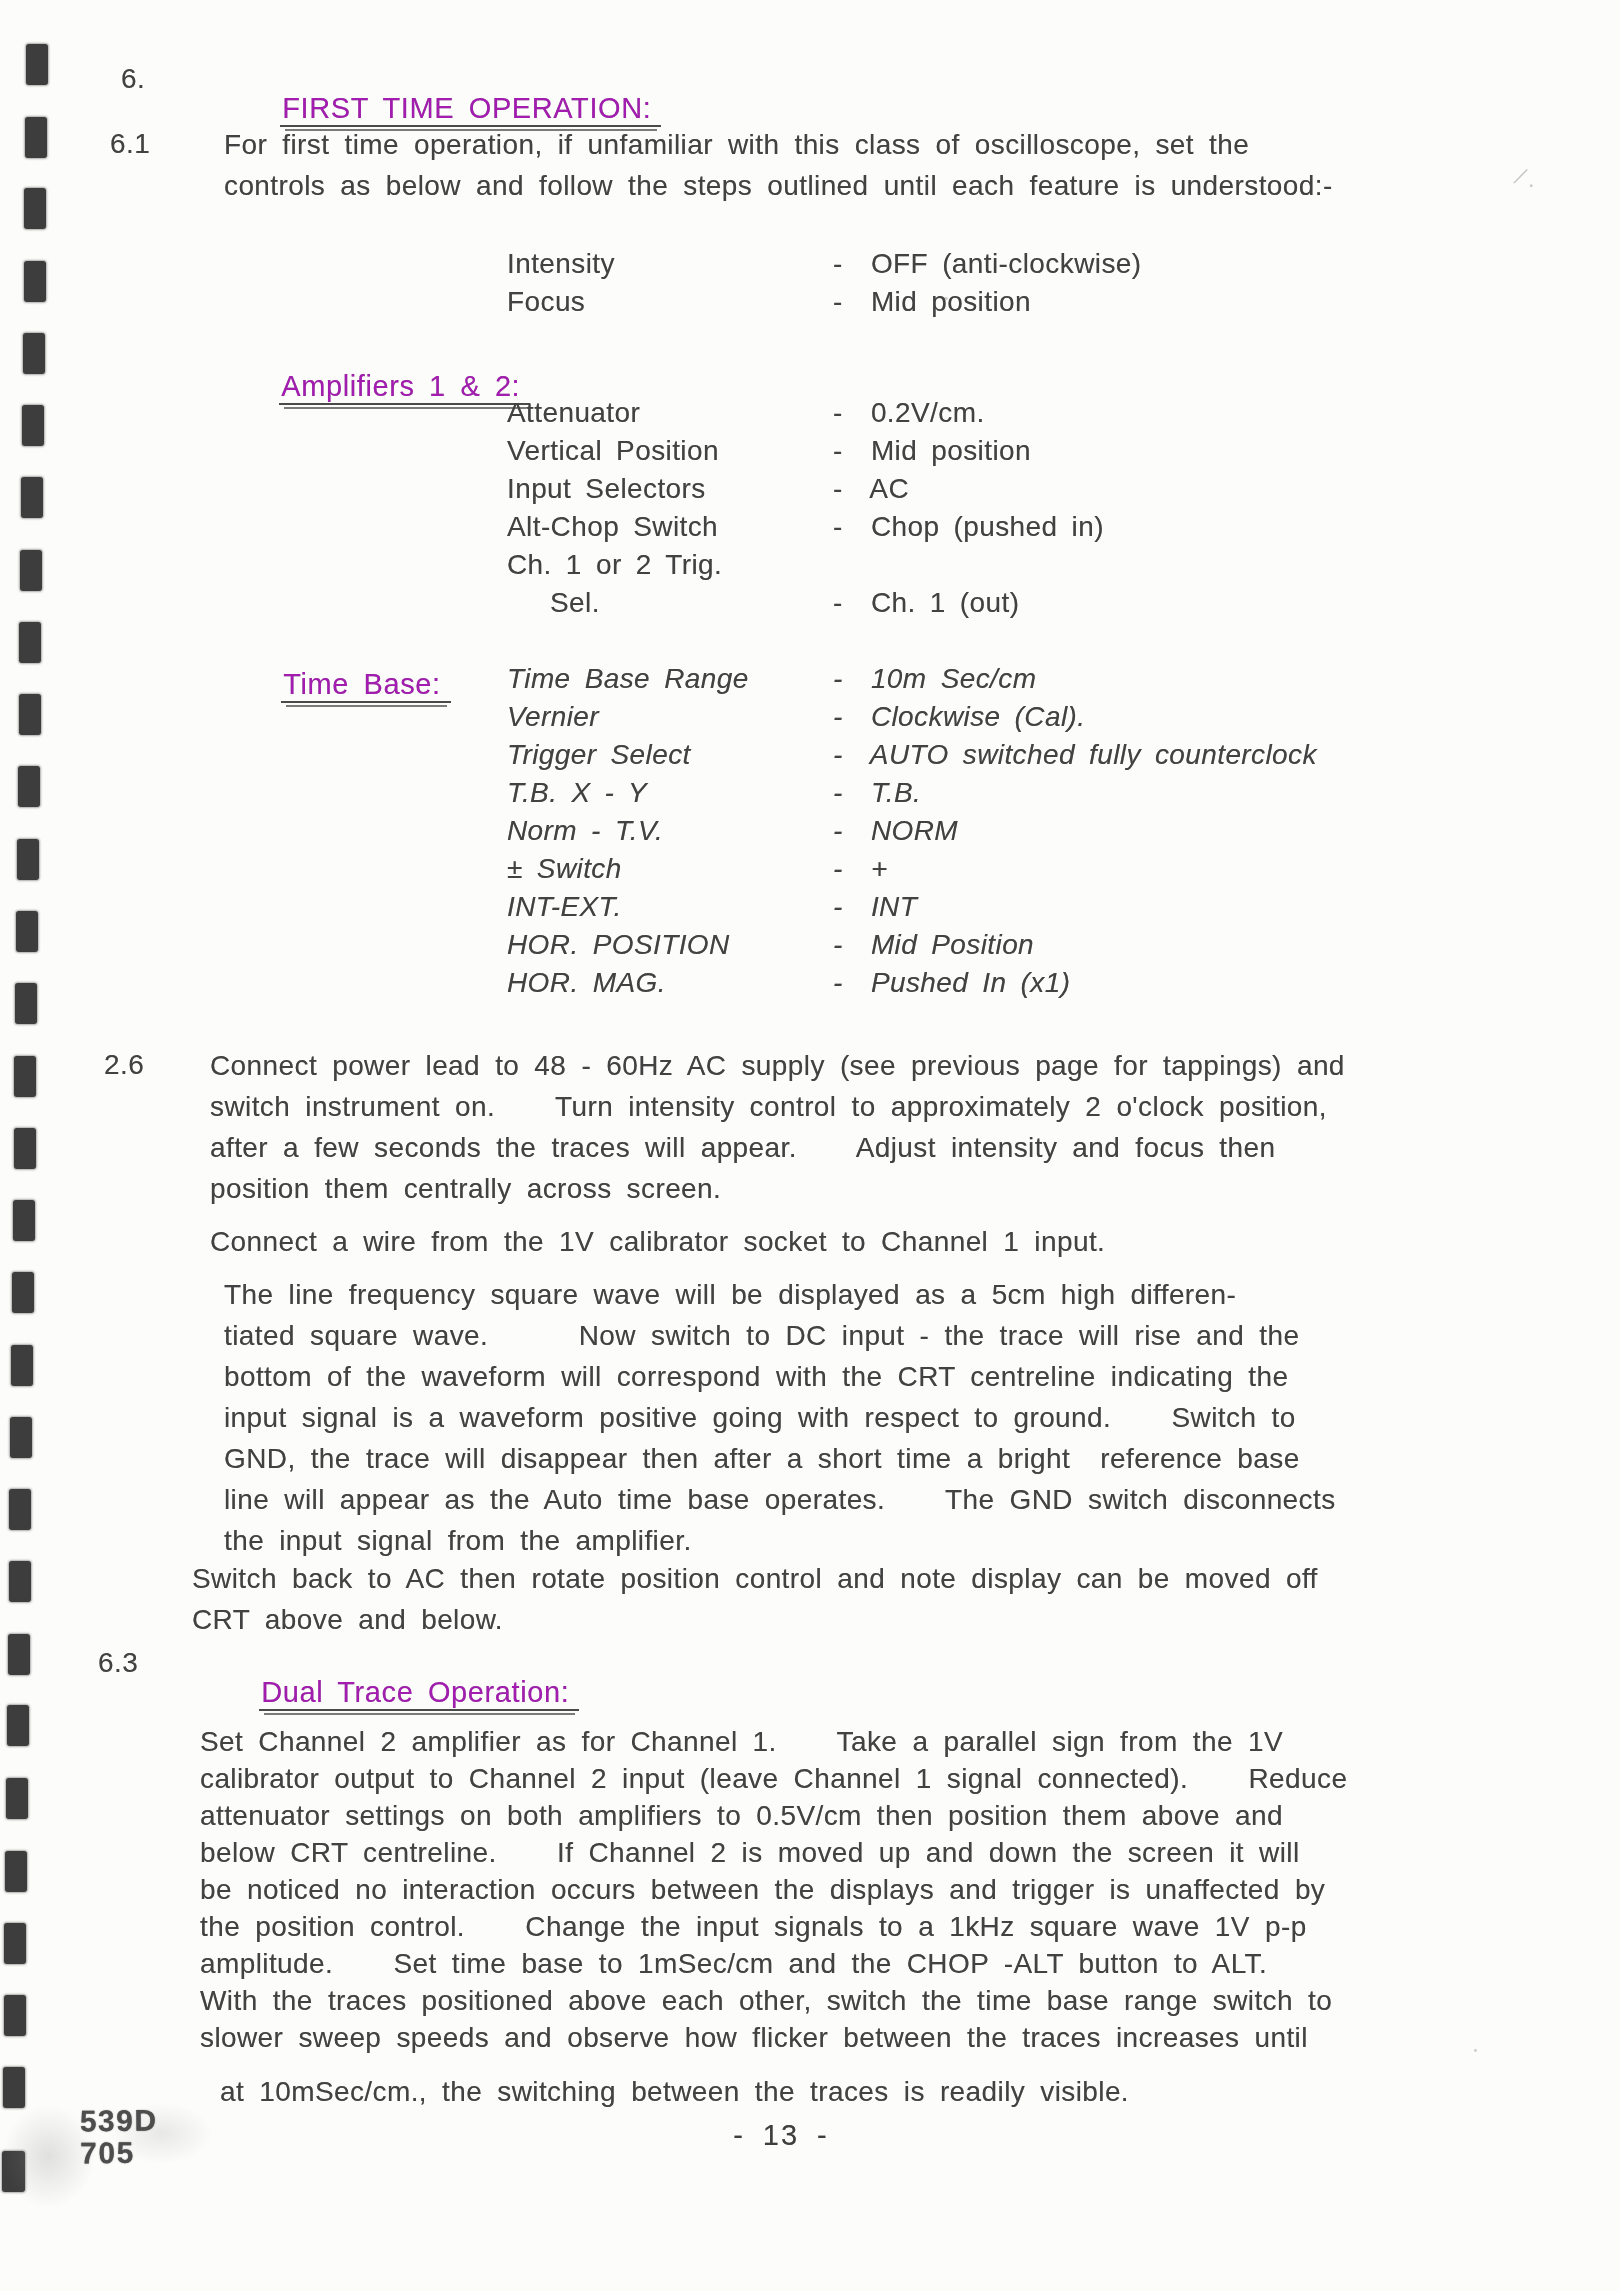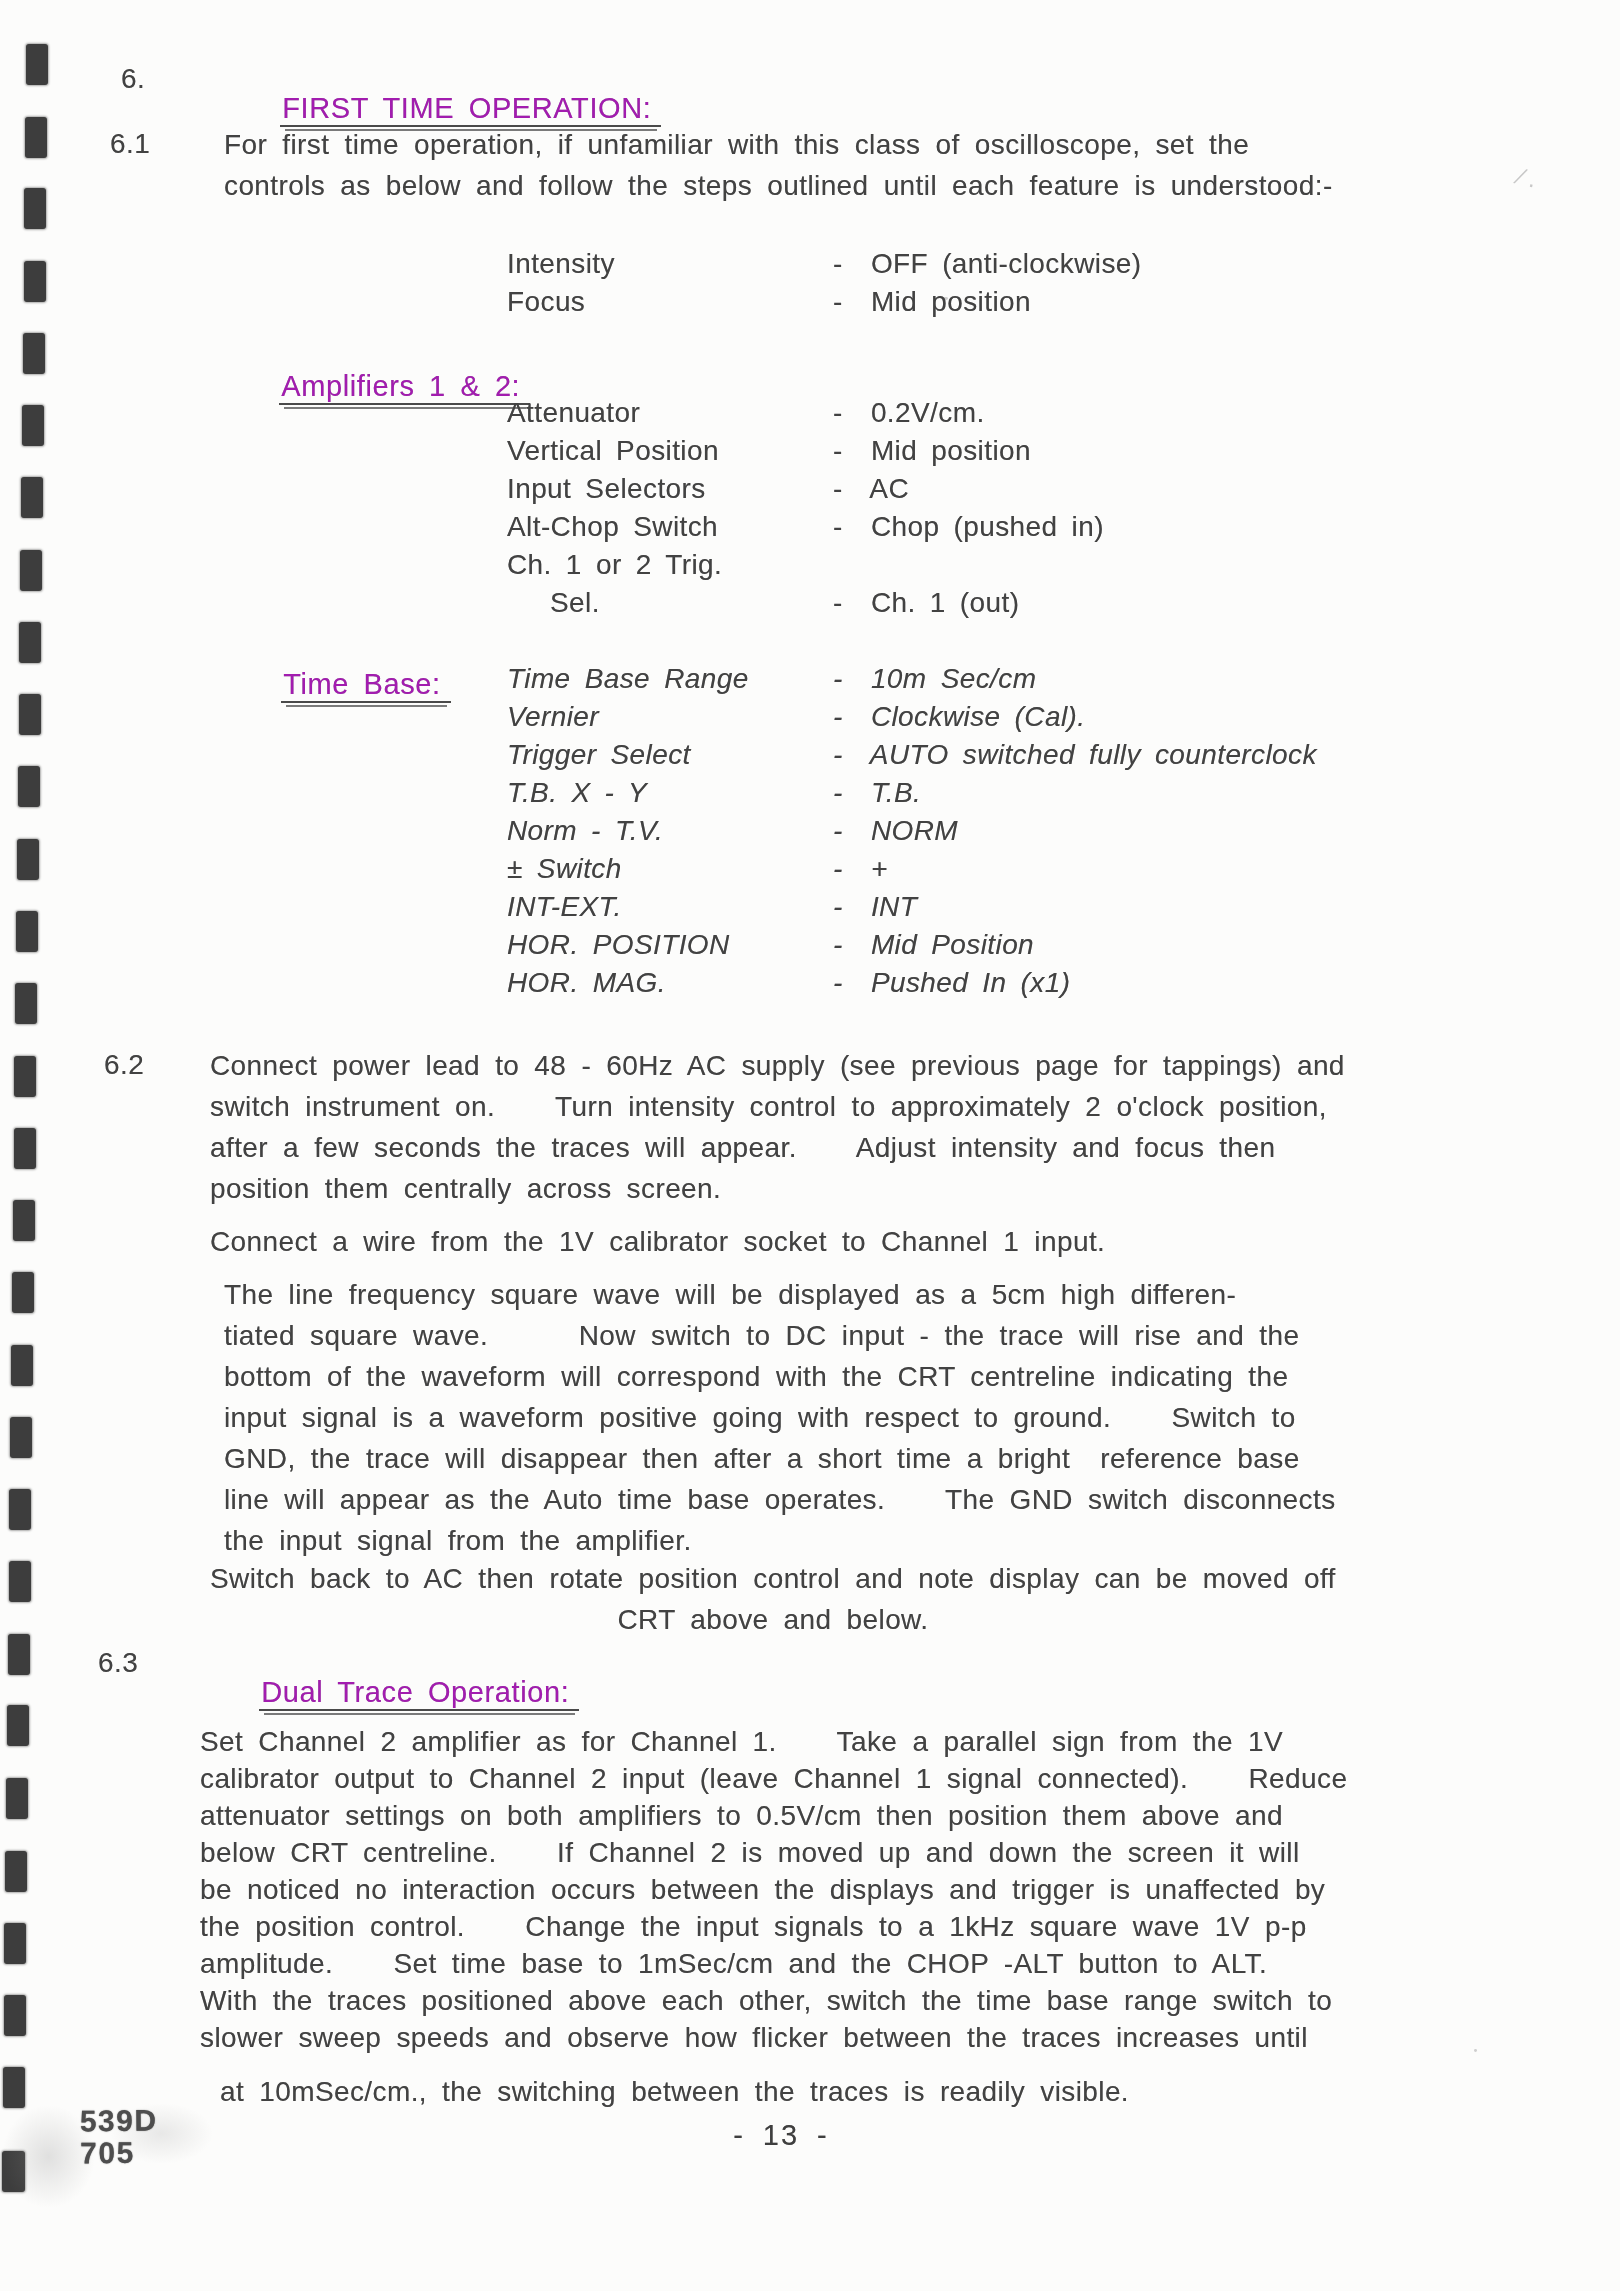--- a/index.html
+++ b/index.html
@@ -187,21 +187,21 @@
     <div class="srow">
       <span class="slabel">HOR. POSITION</span>
       <span class="sval">-  Mid Position</span>
     </div>
     <div class="srow">
       <span class="slabel">HOR. MAG.</span>
       <span class="sval">-  Pushed In (x1)</span>
     </div>
   </div>
 
-  <div class="abs num" style="left:104px; top:1049px;">6.2</div>
+  <div class="abs num" style="left:104px; top:1049px;">2.6</div>
   <div class="abs body-text lh41" style="left:210px; top:1045px;">
     <div class="tline">Connect power lead to 48 - 60Hz AC supply (see previous page for tappings) and</div>
     <div class="tline">switch instrument on.    Turn intensity control to approximately 2 o'clock position,</div>
     <div class="tline">after a few seconds the traces will appear.    Adjust intensity and focus then</div>
     <div class="tline">position them centrally across screen.</div>
   </div>
 
   <div class="abs body-text lh41" style="left:210px; top:1221px;">
     <div class="tline">Connect a wire from the 1V calibrator socket to Channel 1 input.</div>
   </div>
@@ -209,21 +209,21 @@
   <div class="abs body-text lh41" style="left:224px; top:1274px;">
     <div class="tline">The line frequency square wave will be displayed as a 5cm high differen-</div>
     <div class="tline">tiated square wave.      Now switch to DC input - the trace will rise and the</div>
     <div class="tline">bottom of the waveform will correspond with the CRT centreline indicating the</div>
     <div class="tline">input signal is a waveform positive going with respect to ground.    Switch to</div>
     <div class="tline">GND, the trace will disappear then after a short time a bright  reference base</div>
     <div class="tline">line will appear as the Auto time base operates.    The GND switch disconnects</div>
     <div class="tline">the input signal from the amplifier.</div>
   </div>
 
-  <div class="abs body-text lh41" style="left:210px; top:1558px;text-align:center;">
+  <div class="abs body-text lh41" style="left:192px; top:1558px;">
     <div class="tline">Switch back to AC then rotate position control and note display can be moved off</div>
     <div class="tline">CRT above and below.</div>
   </div>
 
   <div class="abs num" style="left:98px; top:1647px;">6.3</div>
   <div class="abs hd" style="left:203px; top:1643px;">
     <span class="und">Dual Trace Operation:</span>
   </div>
 
   <div class="abs body-text lh37" style="left:200px; top:1723px;">

